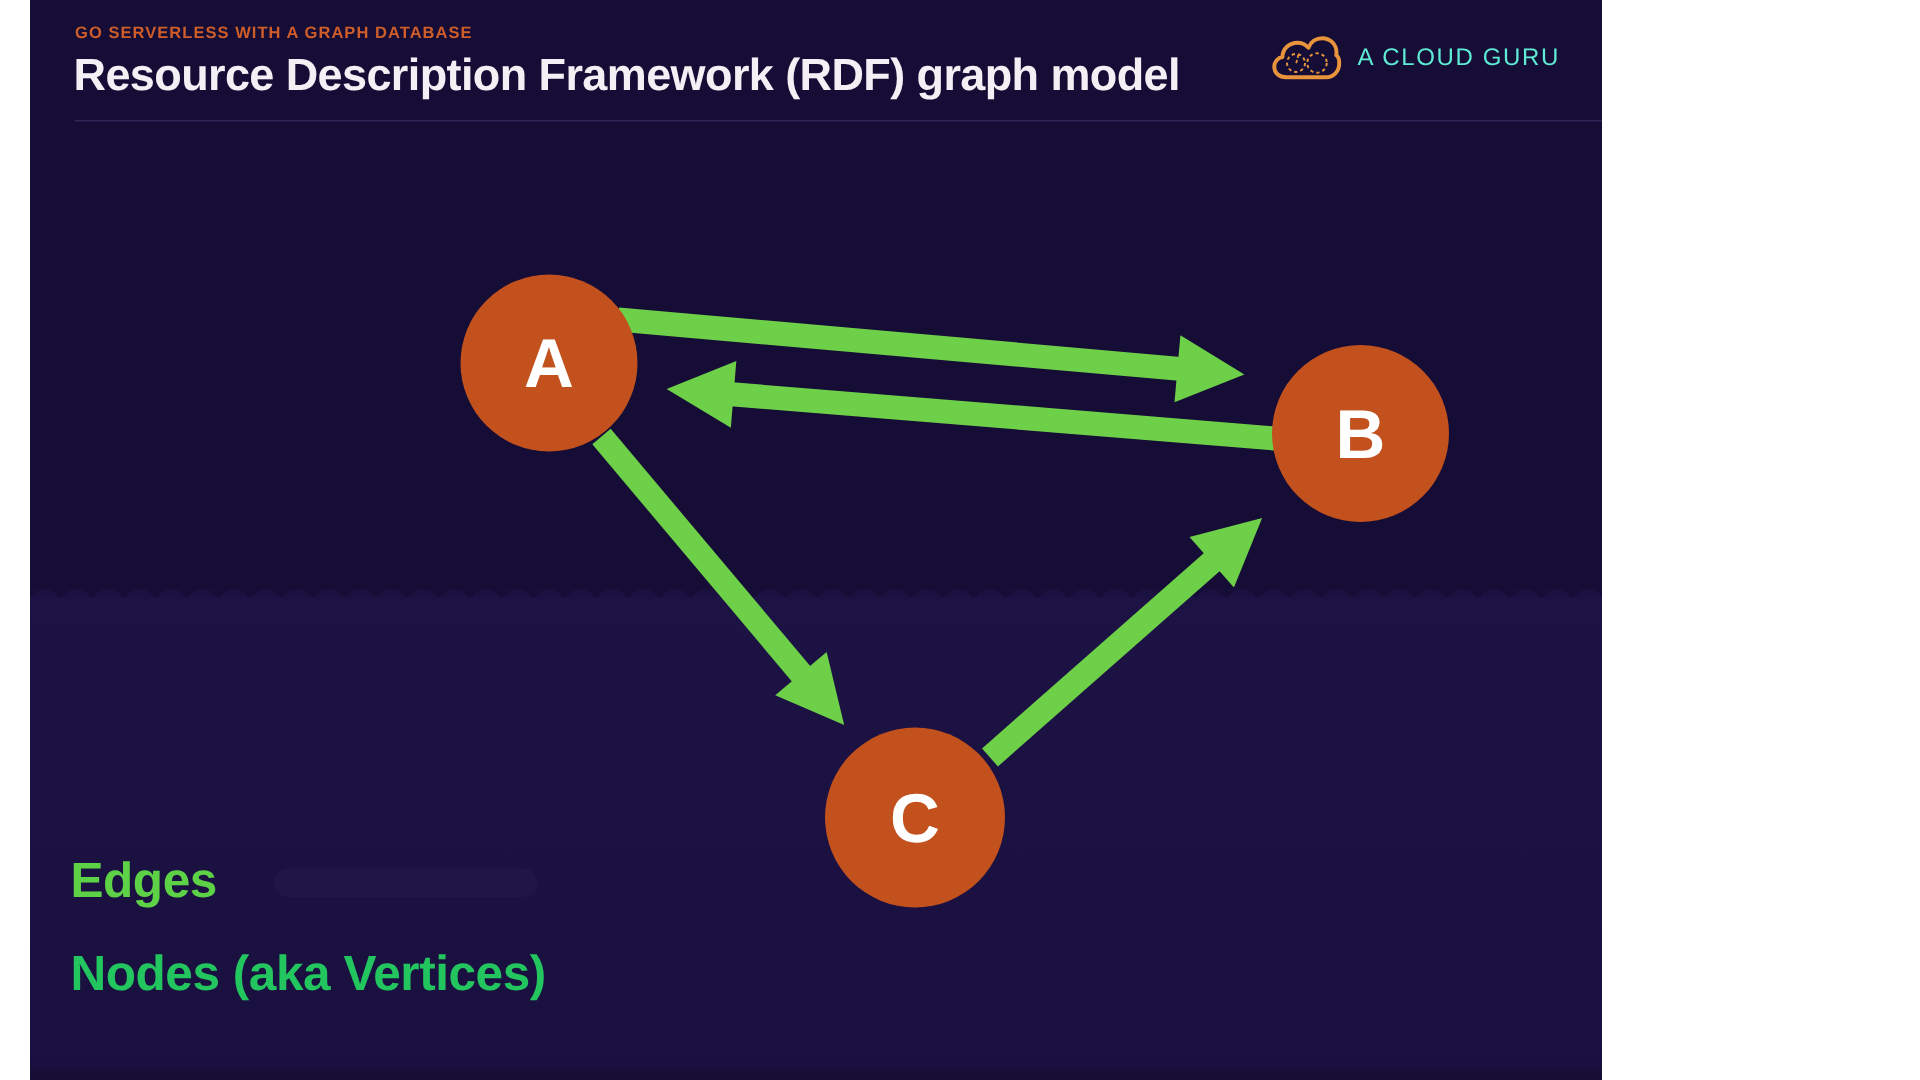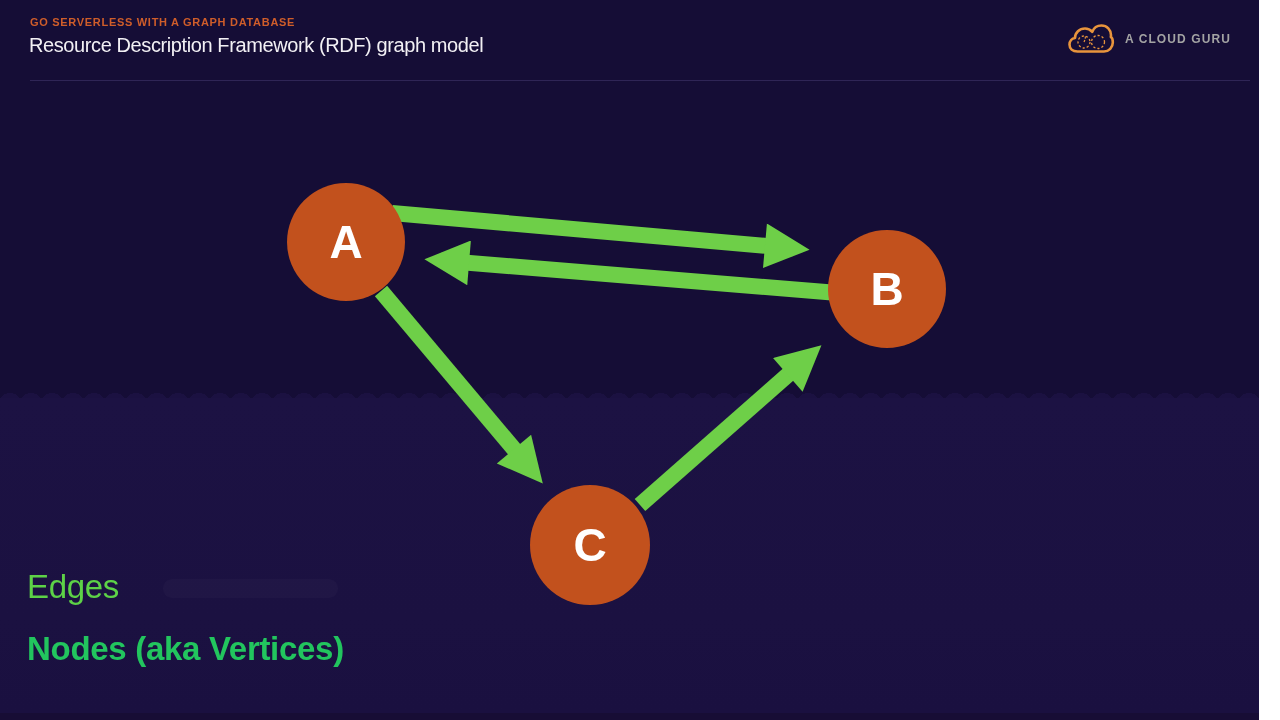--- a/index.html
+++ b/index.html
@@ -3,23 +3,24 @@
 <meta charset="utf-8">
 <style>
   html, body { margin: 0; padding: 0; }
   body {
     width: 1280px; height: 720px;
     font-family: "Liberation Sans", sans-serif;
     overflow: hidden;
   }
   .stage {
     position: relative;
-    width: 1259px; height: 720px;
+    width: 1048px; height: 720px;
     background: #150d36;
     overflow: hidden;
+    margin-left: 20px;
   }
   
   .band-lower {
     position: absolute; left: 0; top: 398px; width: 1280px; height: 315px;
     background: linear-gradient(180deg, #1c1243 0%, #1b1141 70%, #1a1040 100%);
   }
   .scallops {
     position: absolute; left: 0; top: 393px; width: 1280px; height: 6px;
     background: radial-gradient(ellipse 9px 6px at 10px 6px, #1c1243 98%, transparent 100%);
     background-size: 21px 6px;
@@ -36,51 +37,51 @@
   }
 
   
   .eyebrow {
     position: absolute; left: 30px; top: 16px;
     font-size: 11px; font-weight: bold; letter-spacing: 0.7px;
     color: #cf5d2a;
   }
   .title {
     position: absolute; left: 29px; top: 34px; margin: 0;
-    font-size: 20px; font-weight: normal; letter-spacing: -0.4px;
+    font-size: 30px; font-weight: bold; letter-spacing: -0.4px;
     color: #f2f0f4; white-space: nowrap;
   }
   .divider {
     position: absolute; left: 30px; top: 80px; width: 1220px; height: 1px;
     background: rgba(142, 122, 199, 0.22);
   }
   .logo {
     position: absolute; right: 28px; top: 22px;
     display: flex; align-items: center; gap: 10px;
   }
   .logo-text {
-    color: #a3a3a3; font-size: 12px; font-weight: bold; letter-spacing: 1.1px;
+    color: #5eead4; font-size: 16px; font-weight: normal; letter-spacing: 1.1px;
     white-space: nowrap;
   }
 
   
   #edges-svg { position: absolute; left: 0; top: 0; }
   .node {
     position: absolute;
     border-radius: 50%;
     display: flex; align-items: center; justify-content: center;
     color: #ffffff; font-weight: bold; font-size: 46px;
     font-family: "Liberation Sans", sans-serif;
     z-index: 3;
   }
 
   
   .legend-edges {
     position: absolute; left: 27px; top: 568px;
-    font-size: 33px; font-weight: normal; letter-spacing: -0.3px;
+    font-size: 33px; font-weight: bold; letter-spacing: -0.3px;
     z-index: 4;
   }
   .legend-nodes {
     position: absolute; left: 27px; top: 630px;
     font-size: 33px; font-weight: bold; letter-spacing: -0.3px;
     z-index: 4;
   }
 </style>
 </head>
 <body>

